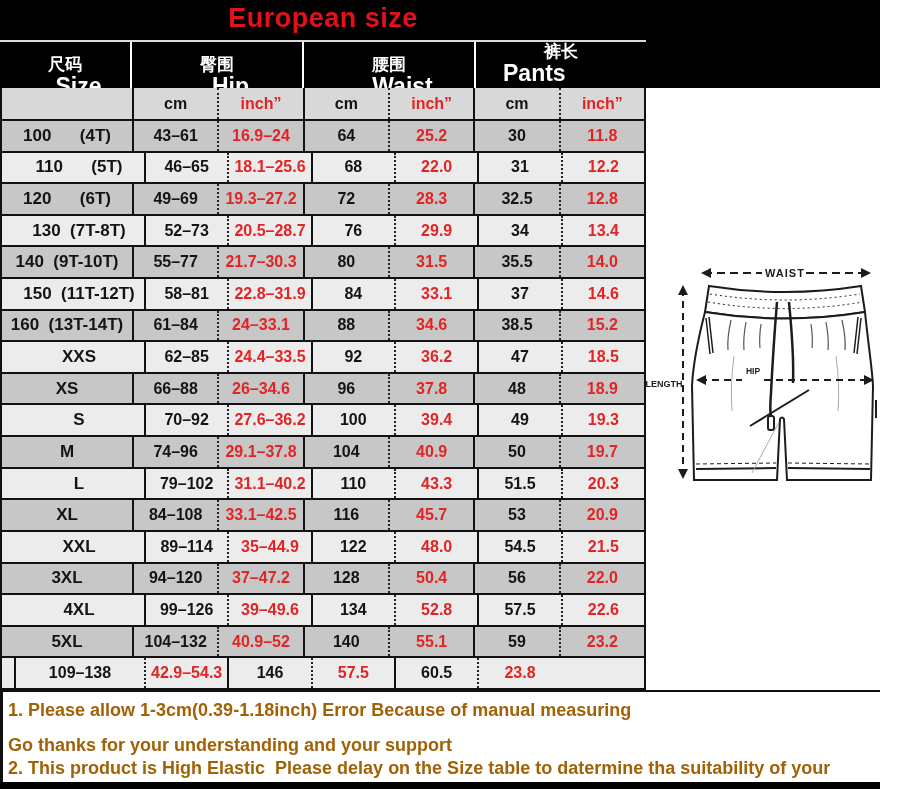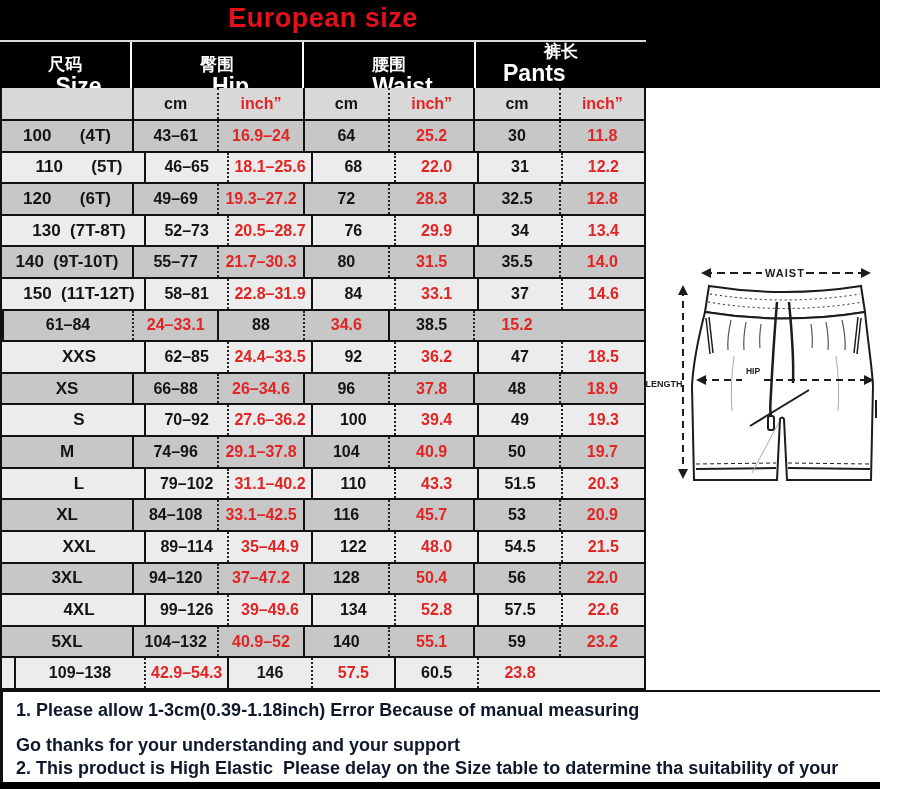--- a/index.html
+++ b/index.html
@@ -54,21 +54,21 @@
   .b-solid{border-left:2px solid var(--line);}
   .b-dot{border-left:2px dotted #222;}
 
   .shorts-wrap{position:absolute;left:646px;top:88px;width:250px;height:609px;}
 
   .footer{
     position:absolute;left:0;top:690px;width:900px;height:92px;box-sizing:border-box;
     background:#fff;border-top:2px solid var(--line);
     border-left:3px solid var(--line);border-right:3px solid var(--line);
   }
-  .note{position:absolute;left:13px;font-weight:bold;font-size:18px;line-height:20px;color:#0f172a;white-space:pre;}
+  .note{position:absolute;left:5px;font-weight:bold;font-size:18px;line-height:20px;color:#a16207;white-space:pre;}
   .note.n1{top:8px;}
   .note.n2{top:43px;}
   .note.n3{top:66px;}
   .bottom-bar{position:absolute;left:0;top:782px;width:900px;height:7px;background:#000;}
 </style>
 </head>
 <body>
 
 <div class="page">
 
@@ -154,20 +154,21 @@
       <div class="row light">
         <div class="cell size">150  (11T-12T)</div>
         <div class="cell b-solid">58–81</div>
         <div class="cell inch b-dot">22.8–31.9</div>
         <div class="cell b-solid">84</div>
         <div class="cell inch b-dot">33.1</div>
         <div class="cell b-solid">37</div>
         <div class="cell inch b-dot">14.6</div>
       </div>
       <div class="row dark">
+        <div class="cell size">160  (13T-14T)</div>
         <div class="cell b-solid">61–84</div>
         <div class="cell inch b-dot">24–33.1</div>
         <div class="cell b-solid">88</div>
         <div class="cell inch b-dot">34.6</div>
         <div class="cell b-solid">38.5</div>
         <div class="cell inch b-dot">15.2</div>
       </div>
       <div class="row light">
         <div class="cell size">XXS</div>
         <div class="cell b-solid">62–85</div>

